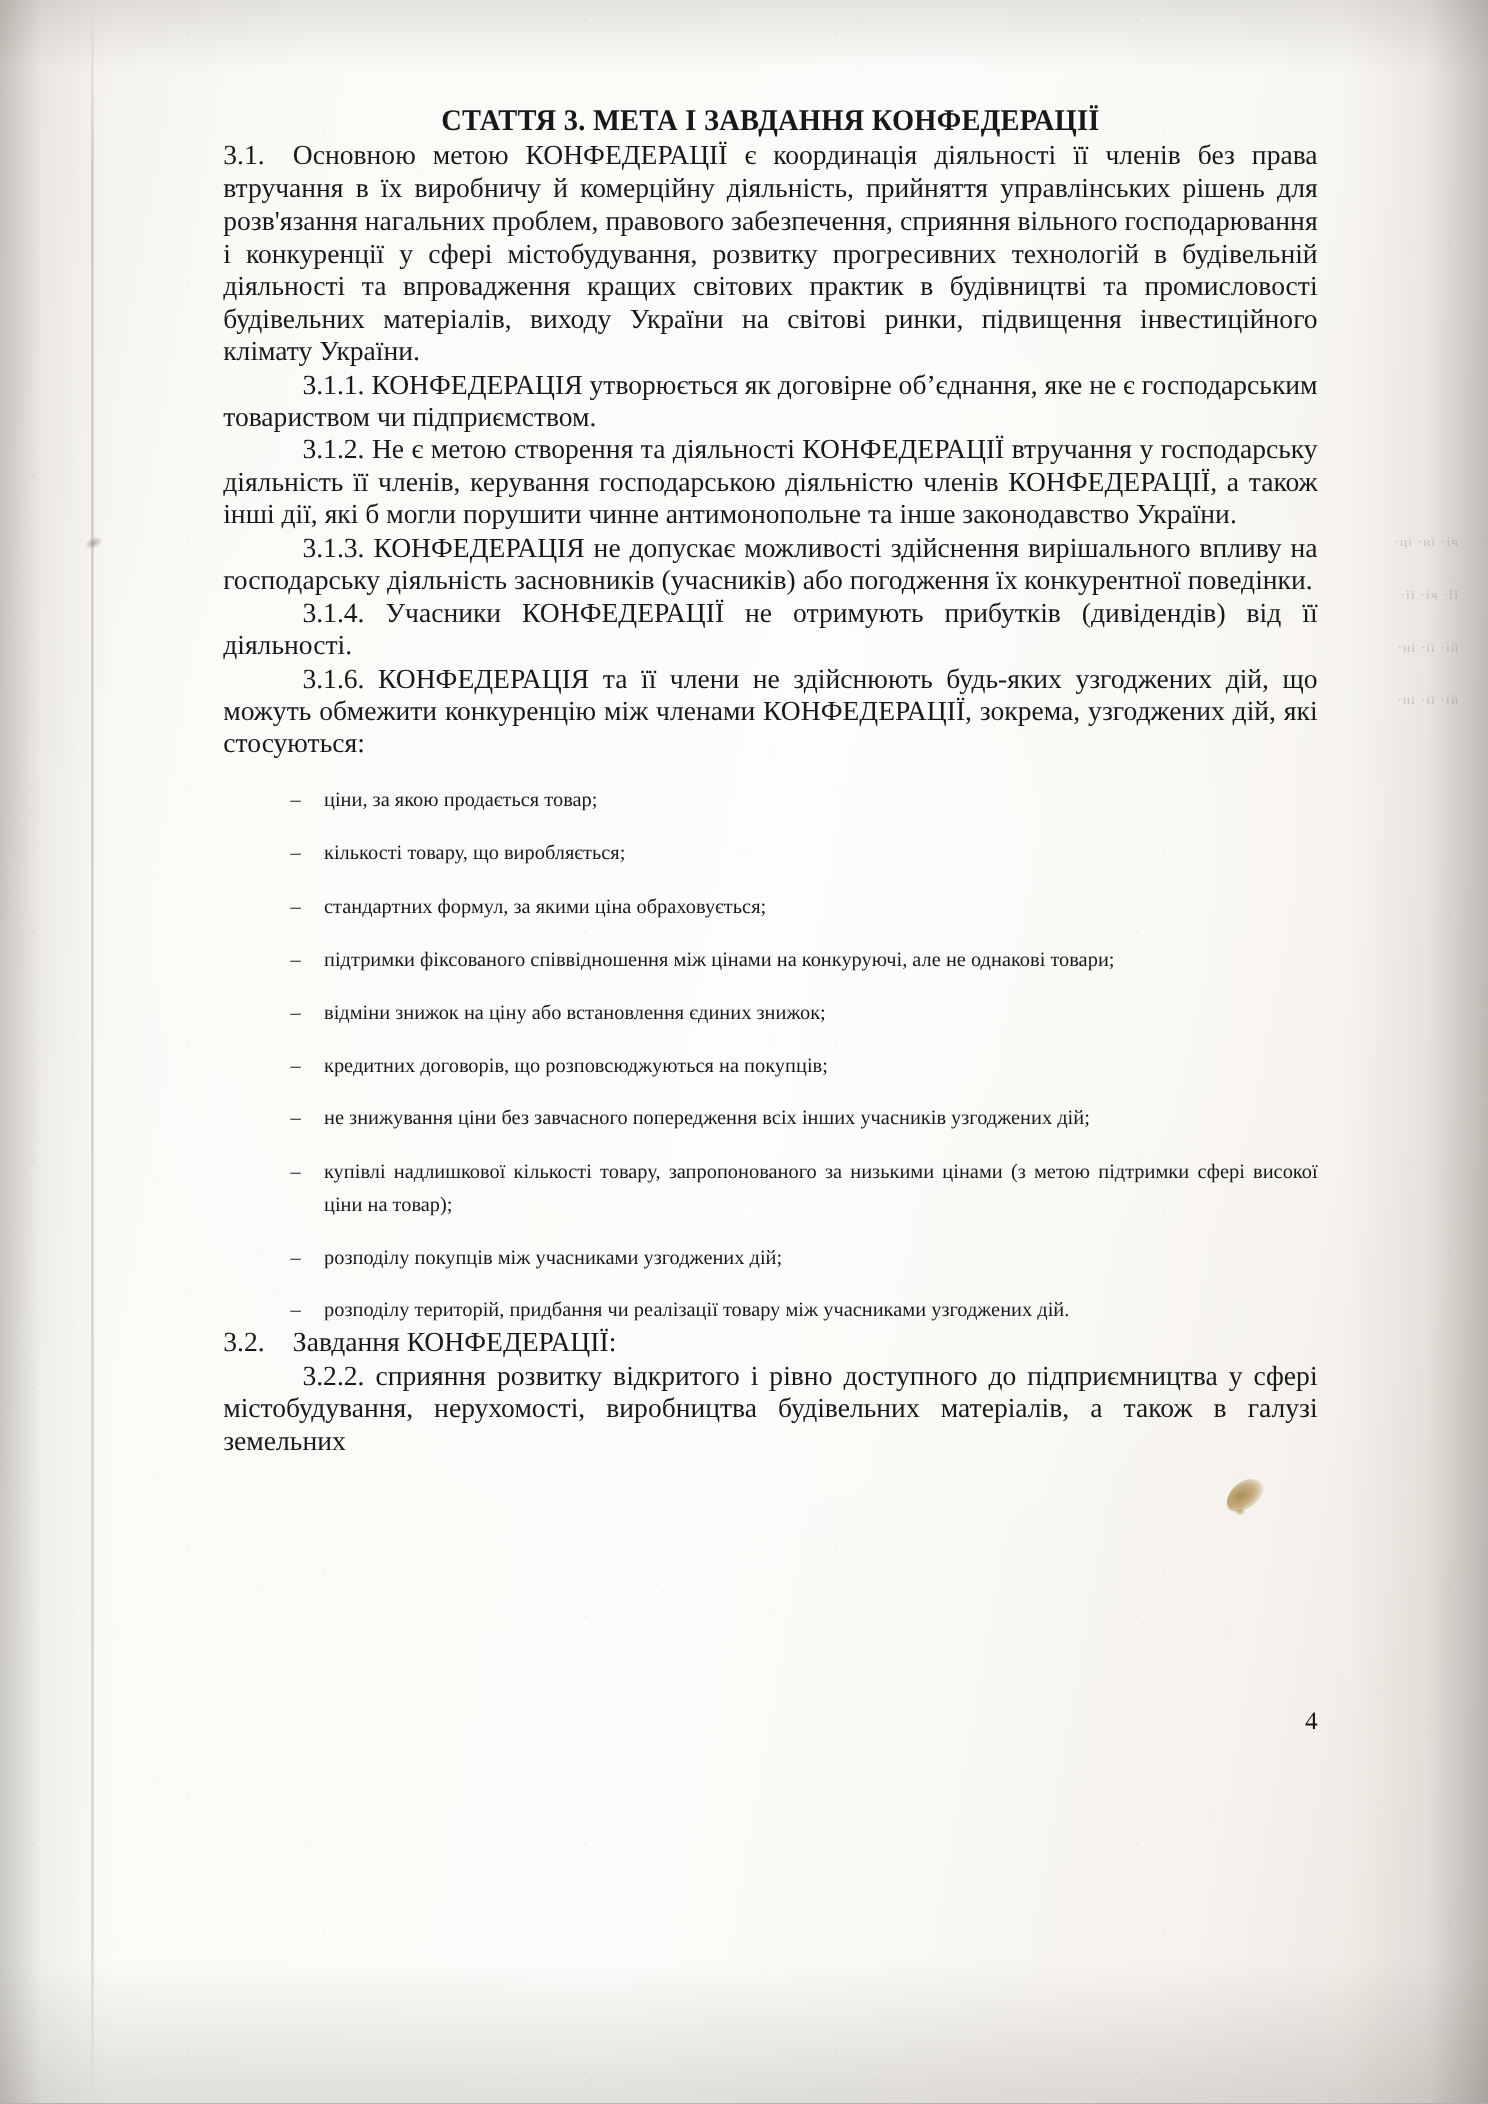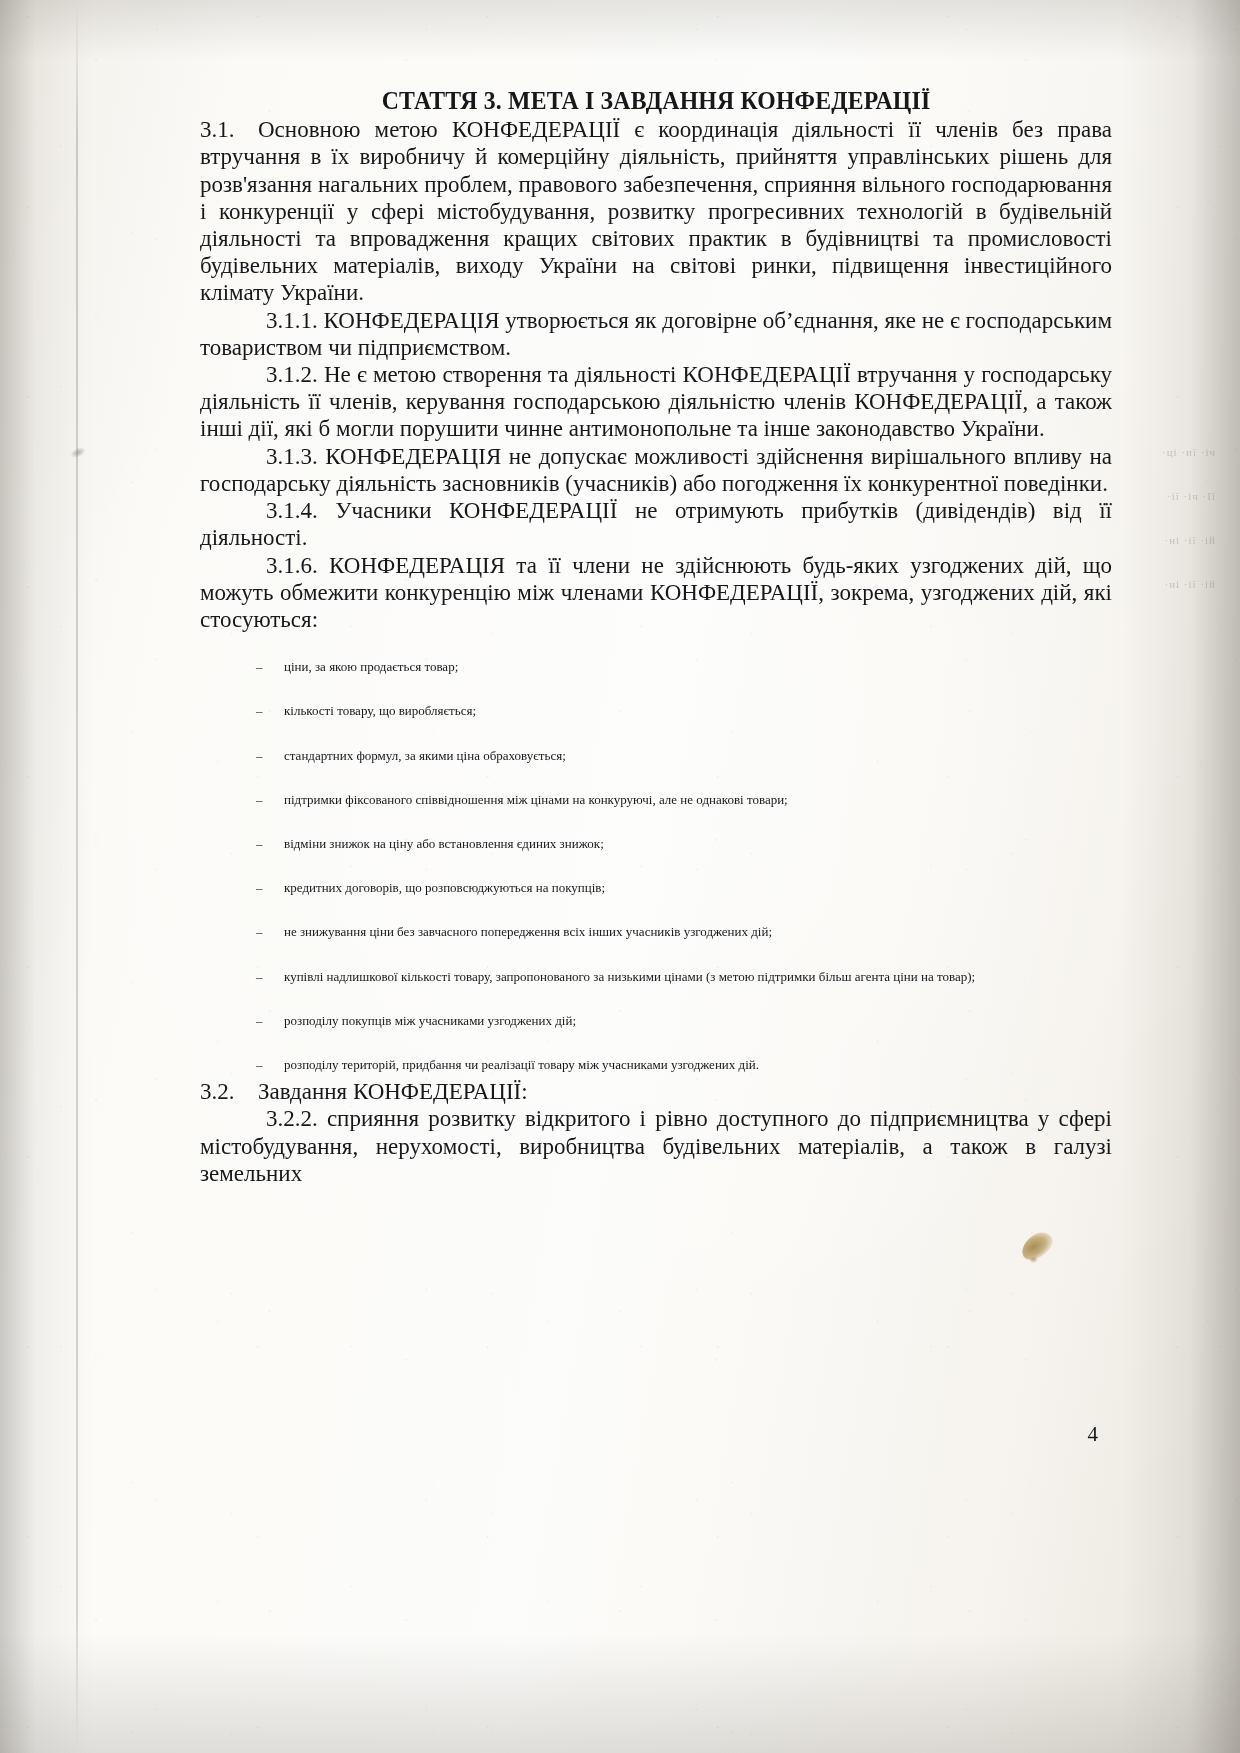--- a/index.html
+++ b/index.html
@@ -122,21 +122,21 @@
     left: 1029px; top: 1256px;
     width: 9px; height: 7px;
     pointer-events: none;
     background: radial-gradient(ellipse at 50% 50%, rgba(170,140,80,0.70) 0%, rgba(0,0,0,0) 75%);
     border-radius: 50%;
   }
 
   
   .content {
     position: absolute;
-    left: 200px;
+    left: 186px;
     top: 0;
     width: 912px;
     z-index: 3;
   }
 
   h1.article-title {
     font-size: 25px;
     font-weight: bold;
     text-align: center;
     letter-spacing: 0.2px;
@@ -171,21 +171,21 @@
     text-indent: 66px;
   }
 
   .list {
     list-style: none;
     margin: 20px 0 0 0;
     padding: 0;
   }
   .list li {
     position: relative;
-    font-size: 13px;
+    font-size: 17px;
     line-height: 27.2px;
     text-align: justify;
     padding-left: 84px;
     margin-bottom: 17px;
   }
   .list li::before {
     content: "\2013";
     position: absolute;
     left: 56px;
     top: 0;
@@ -253,21 +253,21 @@
     <p class="para clause">3.1.6. КОНФЕДЕРАЦІЯ та її члени не здійснюють будь-яких узгоджених дій, що можуть обмежити конкуренцію  між членами КОНФЕДЕРАЦІЇ, зокрема, узгоджених дій, які стосуються:</p>
 
     <ul class="list">
       <li>ціни, за якою продається товар;</li>
       <li>кількості товару, що виробляється;</li>
       <li>стандартних формул, за якими ціна обраховується;</li>
       <li>підтримки фіксованого співвідношення між цінами на конкуруючі, але не однакові товари;</li>
       <li>відміни знижок на ціну або встановлення єдиних знижок;</li>
       <li>кредитних договорів, що розповсюджуються на покупців;</li>
       <li>не знижування ціни без завчасного попередження всіх інших учасників узгоджених дій;</li>
-      <li>купівлі надлишкової кількості товару, запропонованого за низькими цінами (з метою підтримки більш агента ціни на товар);</li>
+      <li>купівлі надлишкової кількості товару, запропонованого за низькими цінами (з метою підтримки сфері високої ціни на товар);</li>
       <li>розподілу покупців між учасниками узгоджених дій;</li>
       <li>розподілу територій, придбання чи реалізації товару між учасниками узгоджених дій.</li>
     </ul>
 
     <p class="para sec32">
       <span class="num">3.2.</span><span>Завдання КОНФЕДЕРАЦІЇ:</span>
     </p>
 
     <p class="para tail-clause">3.2.2. сприяння розвитку відкритого і рівно доступного до підприємництва у сфері містобудування, нерухомості, виробництва будівельних матеріалів, а також  в галузі земельних</p>
 

